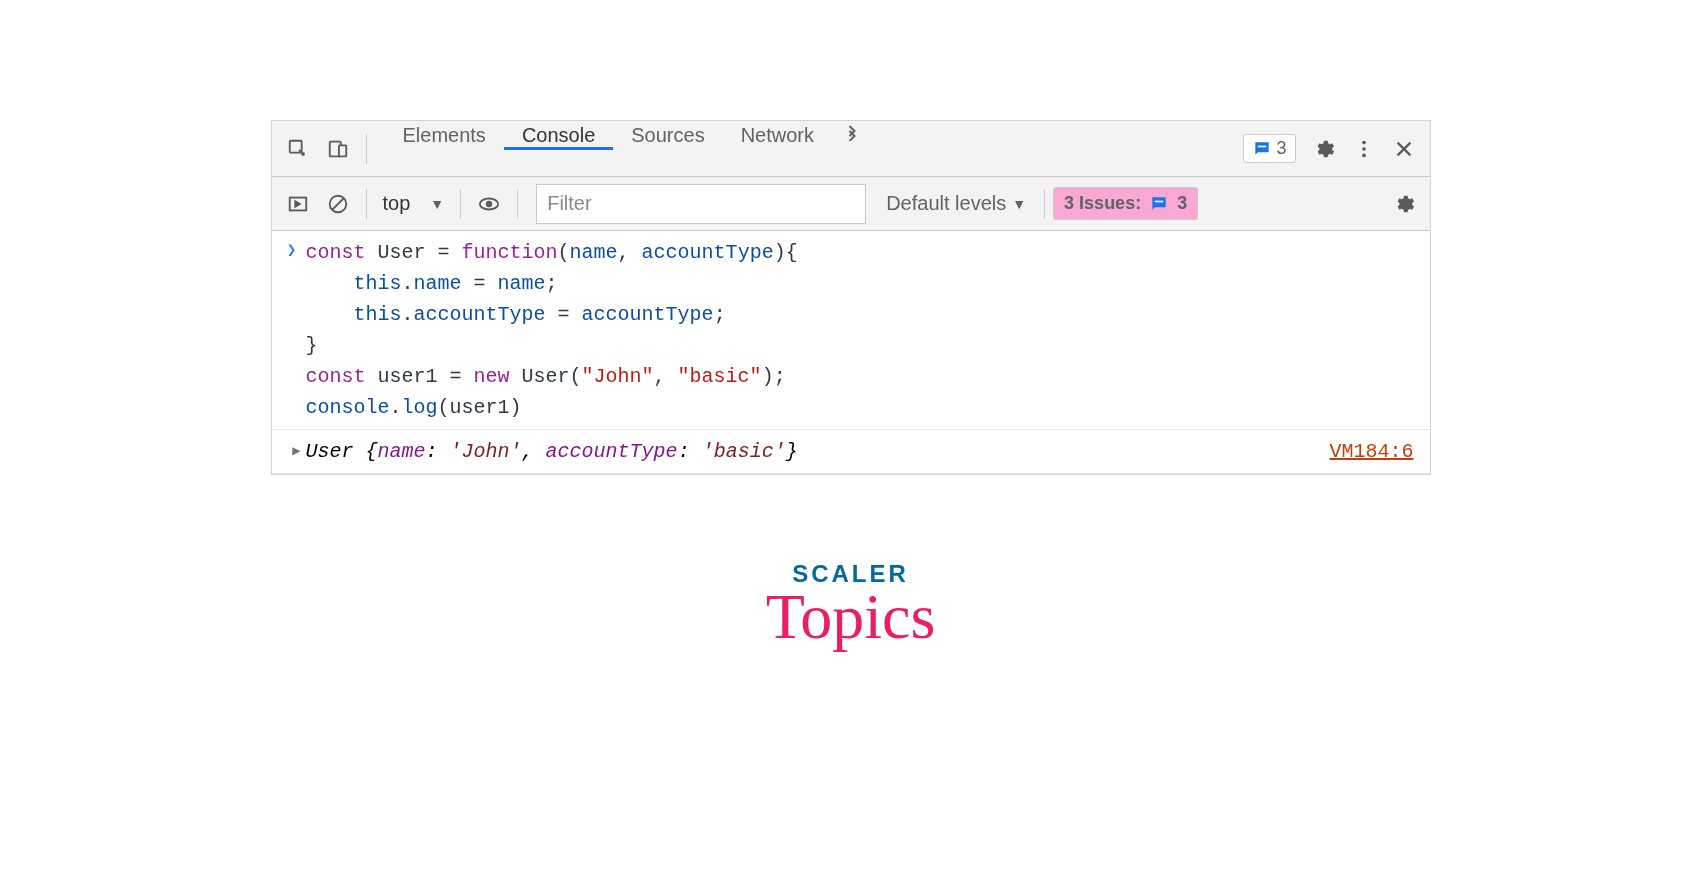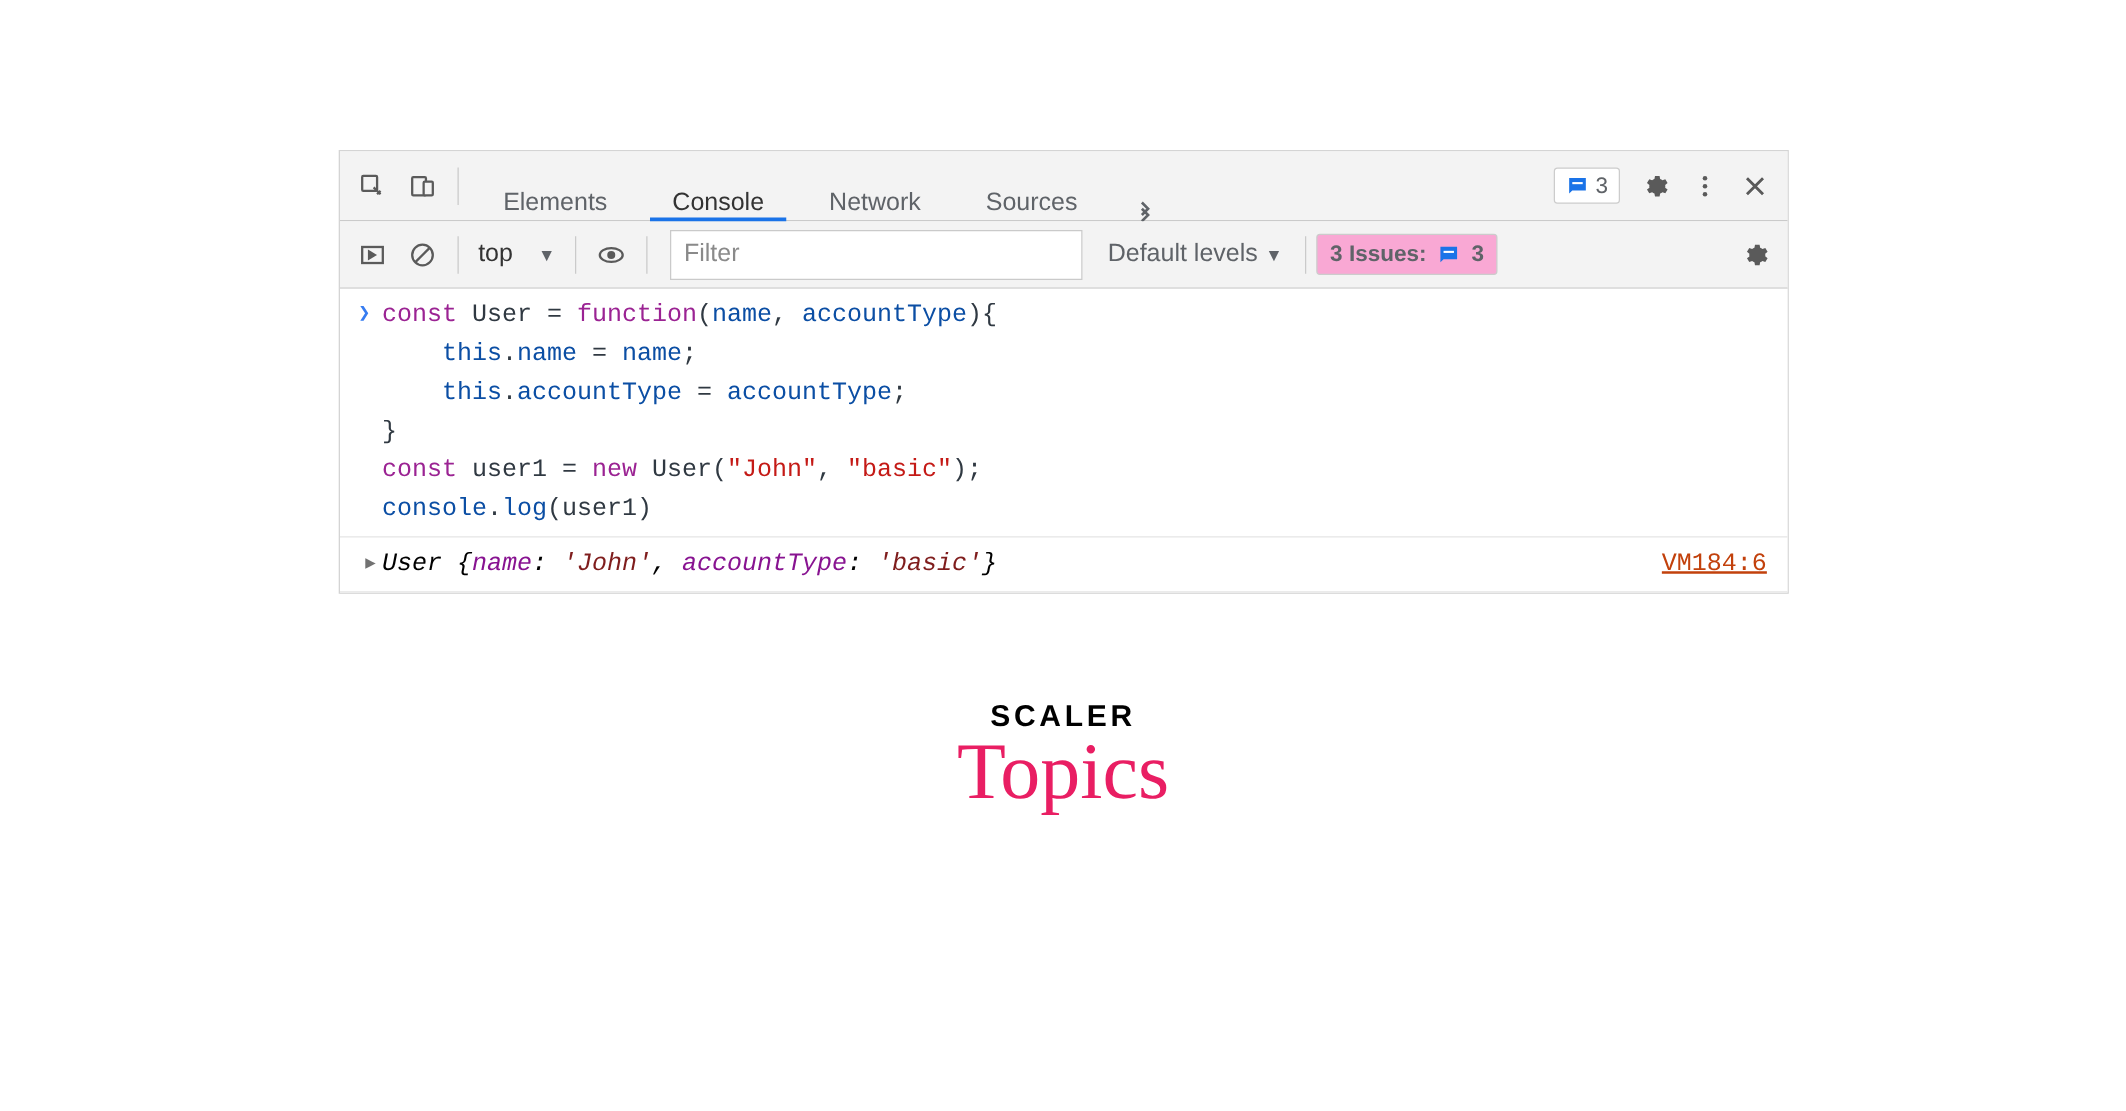--- a/index.html
+++ b/index.html
@@ -38,24 +38,23 @@
     }
     .icon-btn svg { width: 22px; height: 22px; }
     .divider {
       width: 1px;
       height: 30px;
       background: #cacaca;
       margin: 0 8px;
     }
     .tabs {
       display: flex;
-      align-items: flex-end;
+      align-items: flex-start;
       height: 56px;
       margin-left: 10px;
-      gap: 16px;
     }
     .tab {
       display: flex;
       align-items: center;
       padding: 0 18px;
       font-size: 20px;
       color: #5f6368;
       cursor: pointer;
       border-bottom: 3px solid transparent;
       border-top: 3px solid transparent;
@@ -195,21 +194,21 @@
     }
     .logo {
       text-align: center;
       margin-top: 85px;
     }
     .logo-top {
       font-family: Arial, sans-serif;
       font-weight: 900;
       letter-spacing: 3px;
       font-size: 24px;
-      color: #000000;
+      color: #0369a1;
     }
     .logo-bottom {
       font-family: 'Brush Script MT', cursive;
       font-size: 64px;
       color: #e91e63;
       margin-top: -8px;
     }
     .wrapper { display: flex; flex-direction: column; align-items: center; }
   </style>
 </head>
@@ -233,24 +232,24 @@
       </div>
       <div class="divider"></div>
       <div class="tabs">
         <div class="tab">
             <span>Elements</span>
           </div>
         <div class="tab active">
             <span>Console</span>
           </div>
         <div class="tab">
-            <span>Network</span>
+            <span>Sources</span>
           </div>
         <div class="tab">
-            <span>Sources</span>
+            <span>Network</span>
           </div>
         <div class="tab-more">
           <svg width="20" height="20" viewBox="0 0 24 24" fill="none" stroke="currentColor" stroke-width="2.5">
               <path d="M6 9l6 6 6-6" transform="rotate(-90 12 12)"></path>
               <path d="M6 9l6 6 6-6" transform="rotate(-90 12 12) translate(-6 0)"></path>
             </svg>
         </div>
       </div>
       <div class="spacer"></div>
       <div class="badge-group">

